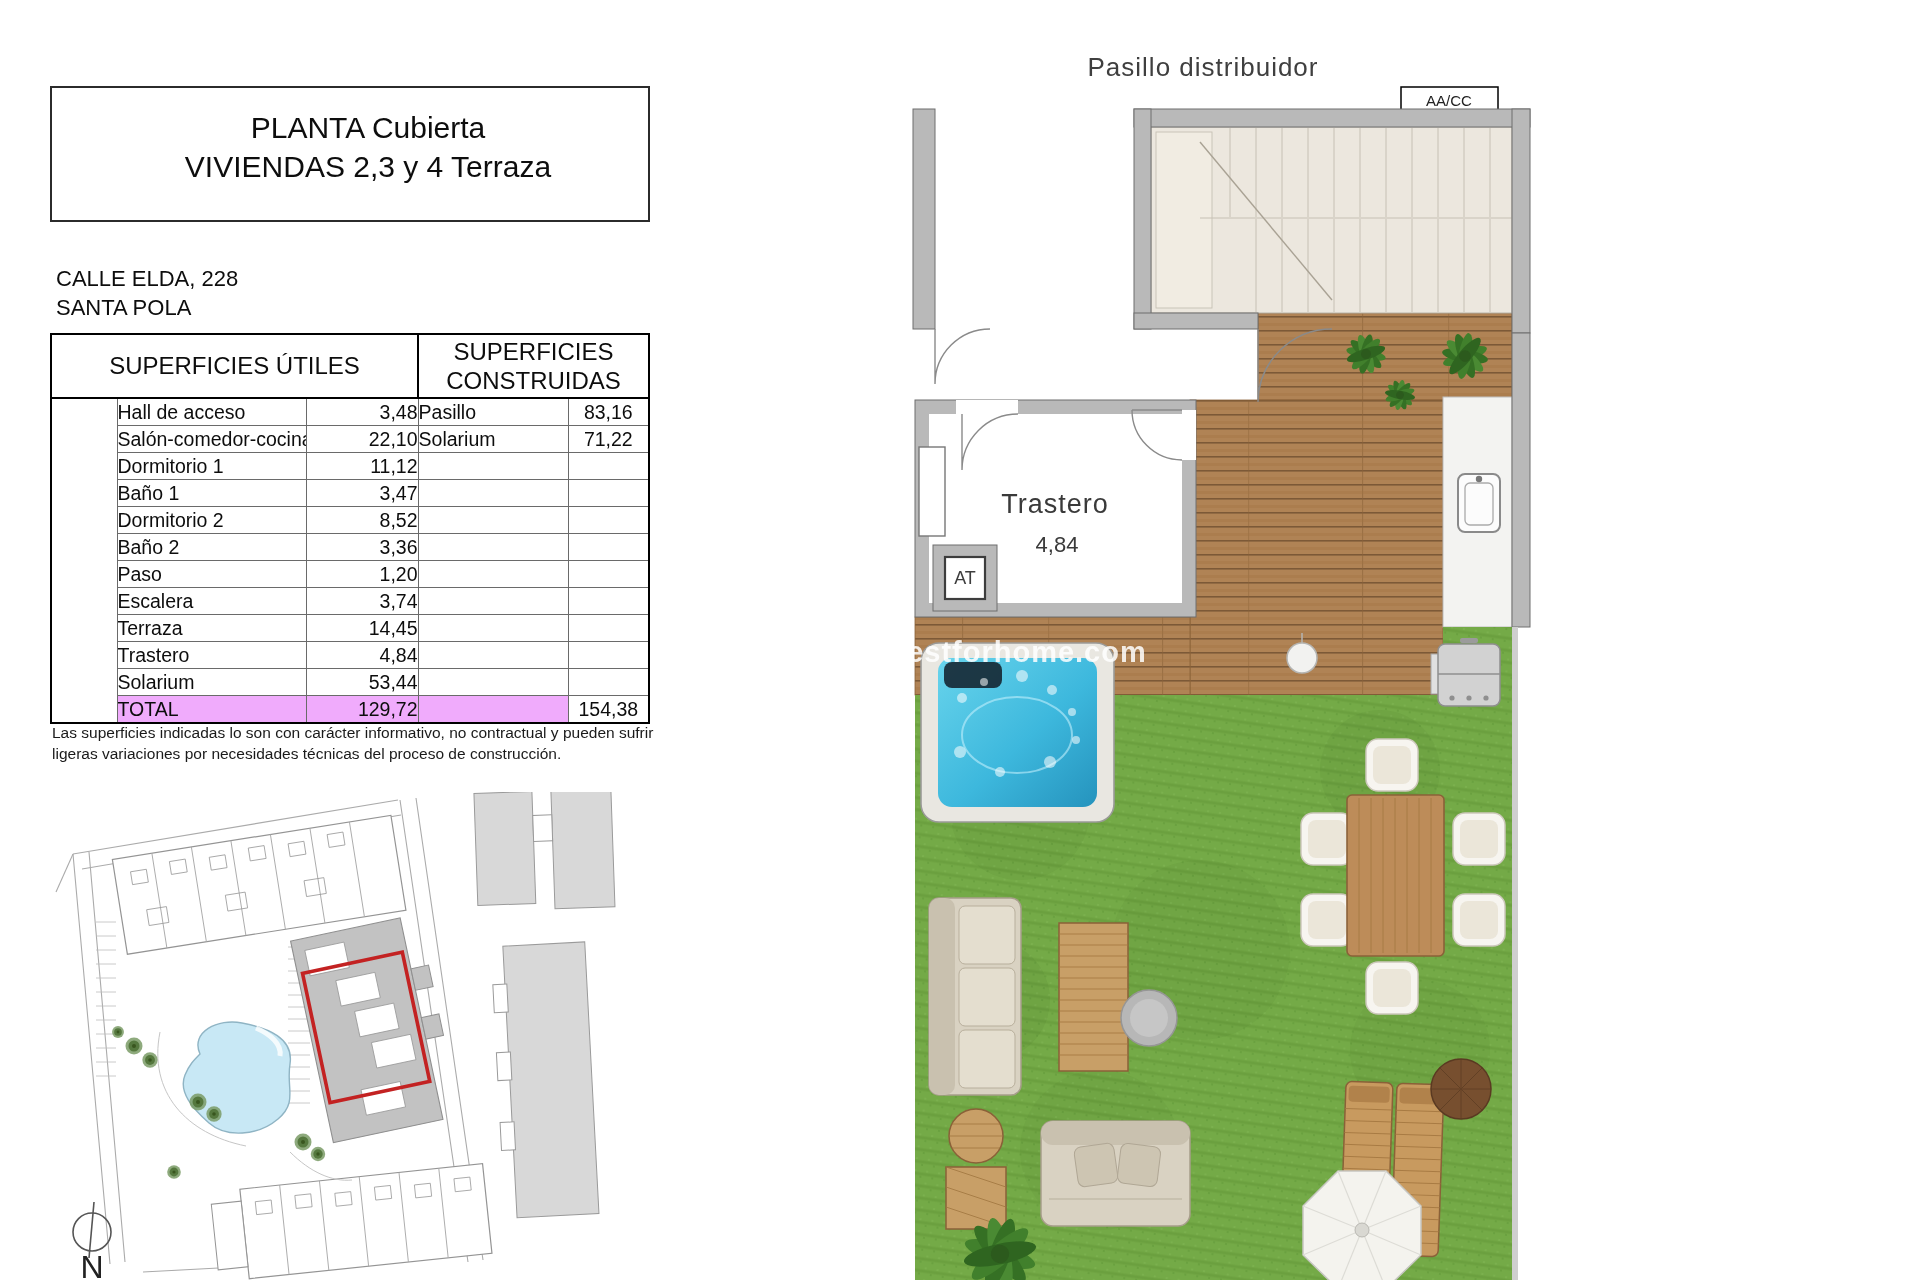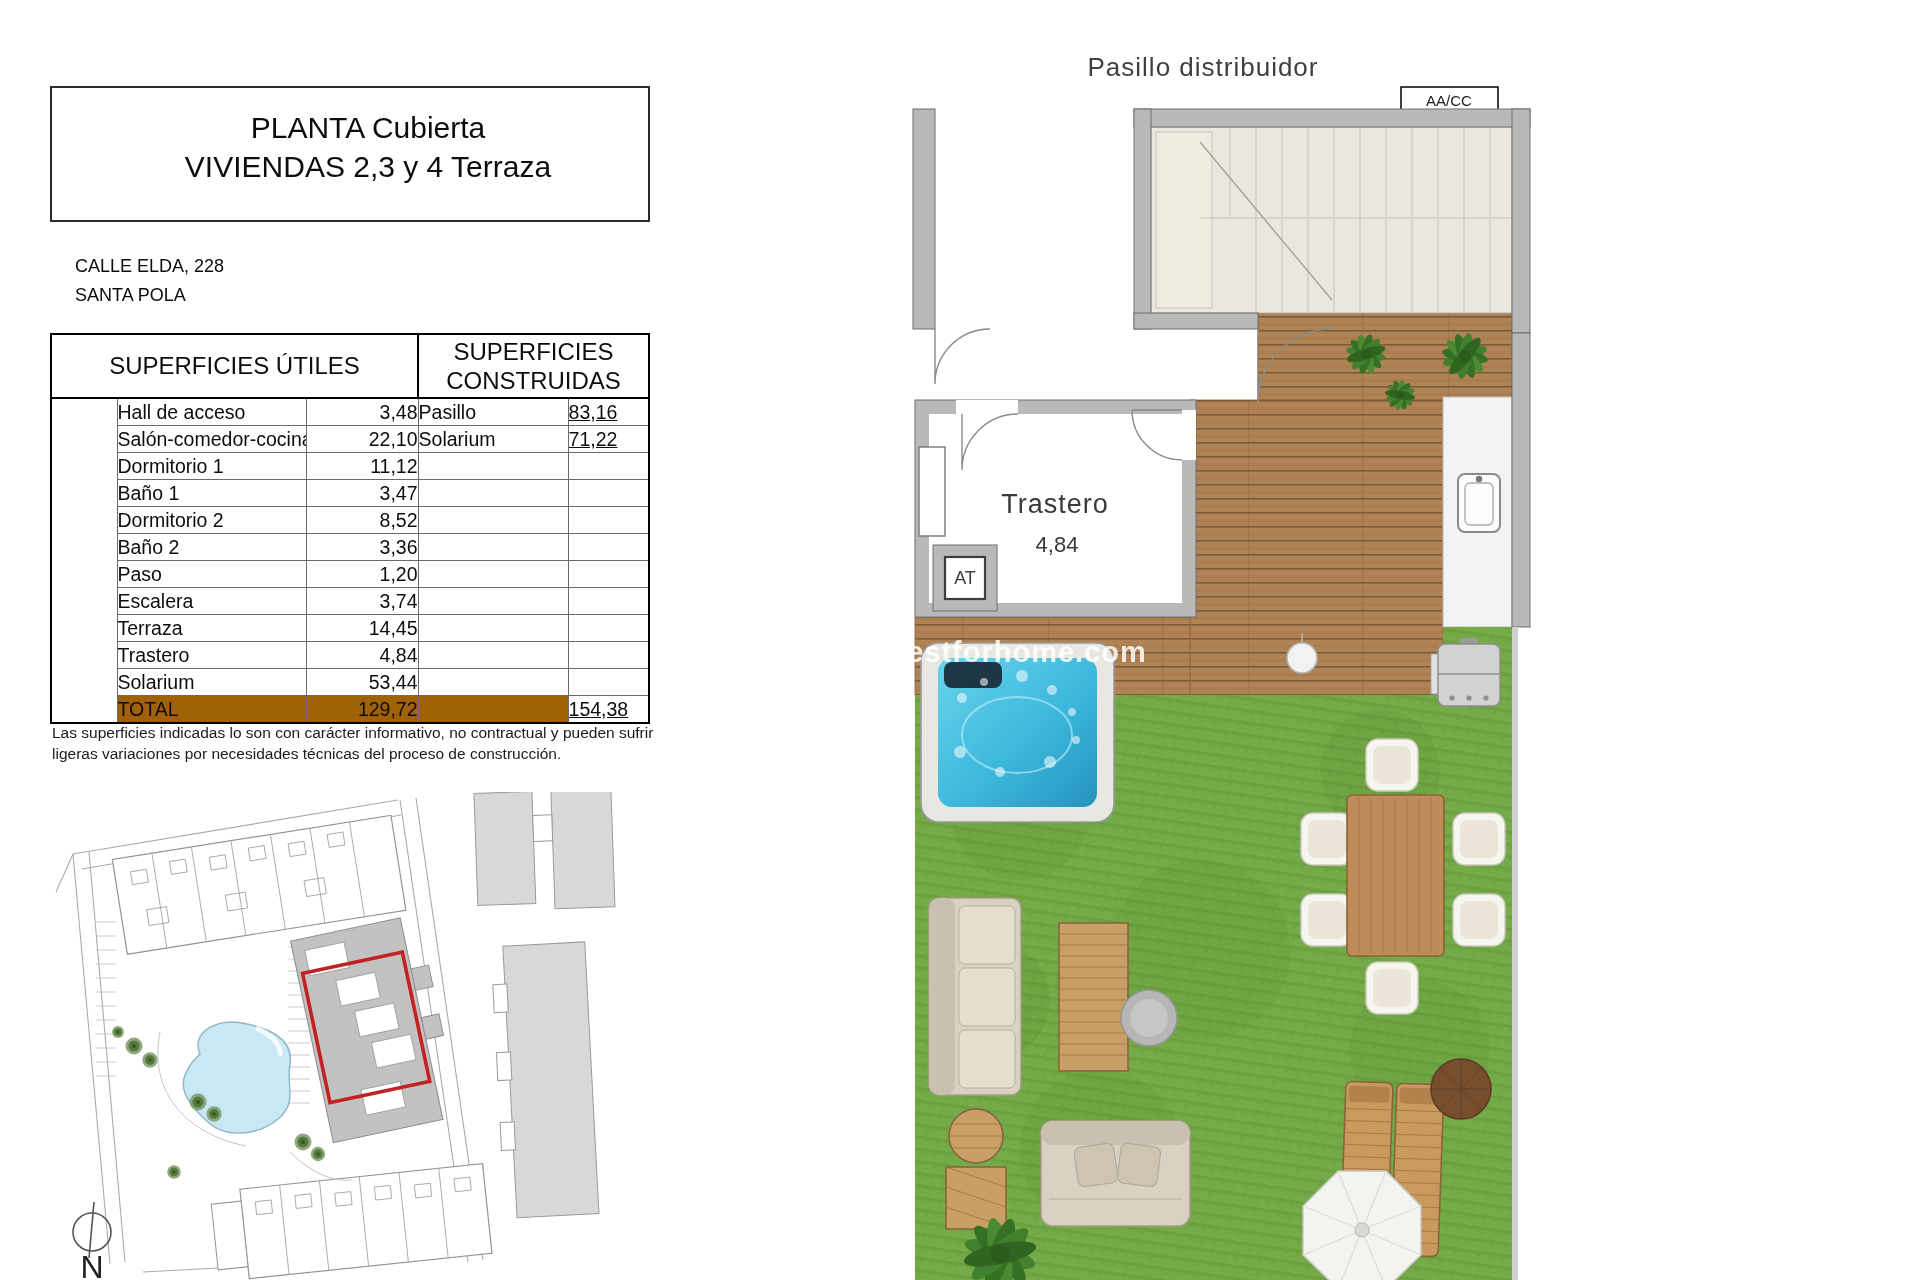--- a/index.html
+++ b/index.html
@@ -6,36 +6,36 @@
   .canvas{position:relative;width:1920px;height:1280px;background:#fff;overflow:hidden;
           font-family:"Liberation Sans", sans-serif;color:#111;}
   .abs{position:absolute;}
 
   
   .title-box{left:50px;top:86px;width:560px;height:112px;border:2px solid #2b2b2b;
              padding:20px 0 0 36px;}
   .title-line{font-size:30px;line-height:39px;color:#0d0d0d;text-align:center;}
 
   
-  .address{left:56px;top:252px;font-size:18px;line-height:29px;color:#0d0d0d;margin-left:19px;}
+  .address{left:56px;top:264px;font-size:22px;line-height:29px;color:#0d0d0d;}
 
   
   table.sup{position:absolute;left:50px;top:333px;border-collapse:collapse;table-layout:fixed;
             width:598px;font-family:"Liberation Sans",sans-serif;font-size:19.5px;color:#0d0d0d;
             border:2px solid #000;}
   table.sup th{border:1px solid #000;border-bottom:2px solid #000;font-weight:400;
                font-size:24px;text-align:center;height:62px;padding:0;}
   table.sup th.hright{border-left:2px solid #000;line-height:29px;}
   table.sup td{border:1px solid #6a6a6a;height:26px;padding:0;overflow:hidden;white-space:nowrap;}
   td.c0{text-align:center;}
   td.c1{padding-left:9px;}
   td.c2{padding-right:7px;text-align:right;margin-top:36px;}
   td.c3{padding-left:9px;border-left:2px solid #000;}
-  td.c4{padding-right:7px;text-align:left;text-decoration:underline;}
-  tr.total td{background:#a16207;}
+  td.c4{padding-right:7px;text-align:center;}
+  tr.total td{background:#f0abfc;}
   tr.total td.c4{background:#ffffff;}
 
   
   .disclaimer{left:52px;top:722px;font-size:15.5px;line-height:21px;color:#1a1a1a;white-space:nowrap;}
 
   
   .svgtxt-big{font-family:"Liberation Sans",sans-serif;}
 </style>
 </head>
 <body>

